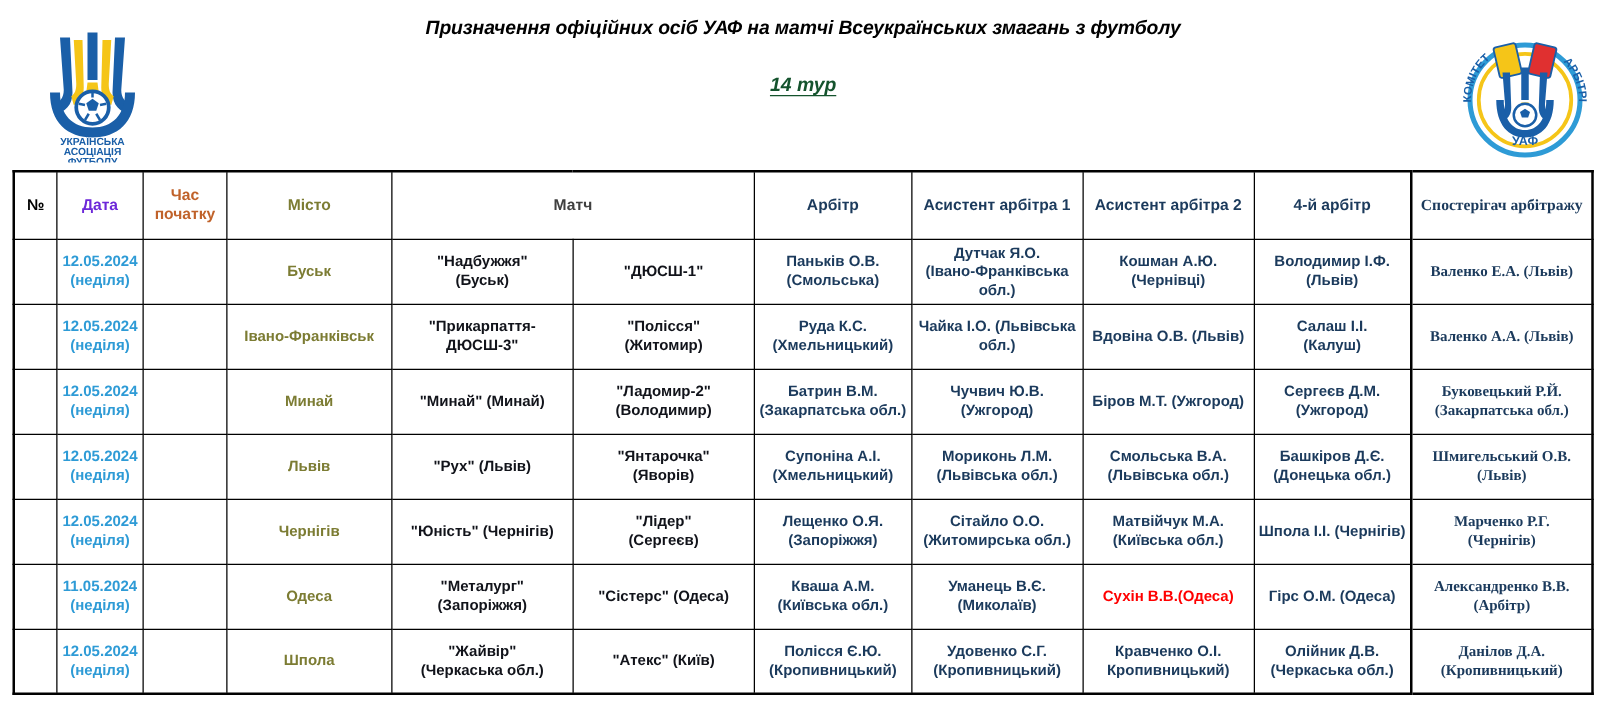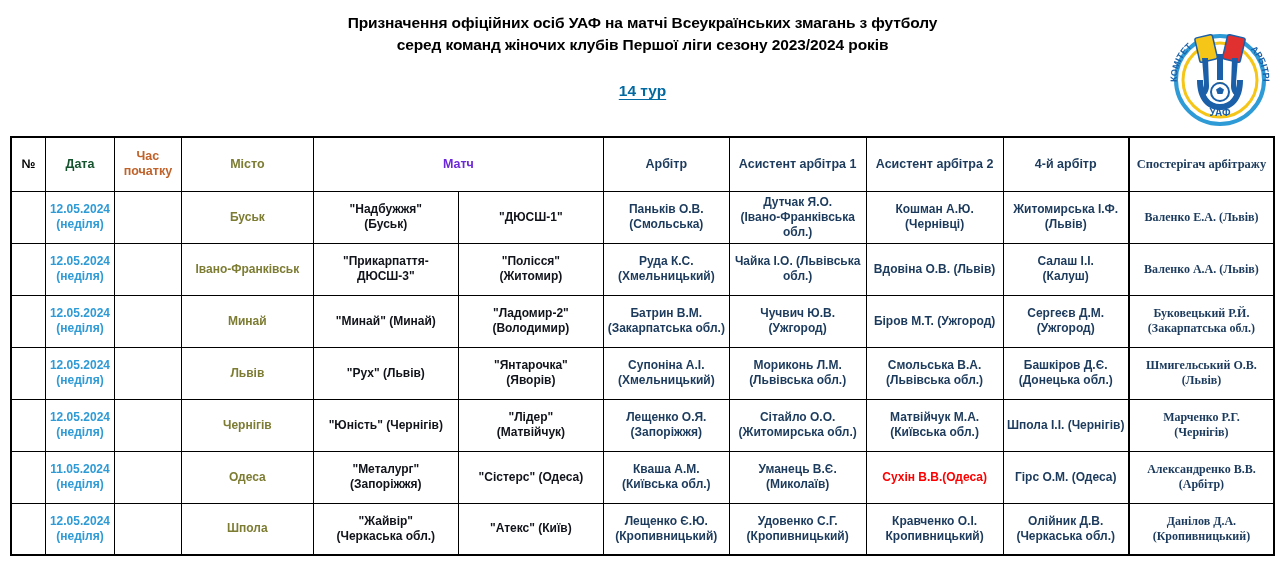--- a/index.html
+++ b/index.html
@@ -39,33 +39,34 @@
     top: 22px;
     width: 106px;
     height: 110px;
   }
   .title-block {
     position: absolute;
     left: 150px;
     right: 150px;
     top: 12px;
     text-align: center;
+    font-style: italic;
   }
   .title-line {
     font-size: 15.5px;
     font-weight: bold;
     color: #000000;
     line-height: 22px;
     letter-spacing: -0.1px;
   }
   .round-line {
     margin-top: 26px;
     font-size: 15.5px;
     font-weight: bold;
-    color: #0369a1;
+    color: #14532d;
     text-decoration: underline;
     text-underline-offset: 3px;
   }
 
   
   .table-wrap {
     padding: 0 10px;
     box-sizing: border-box;
     width: 1285px;
   }
@@ -102,48 +103,71 @@
   .c-time   { width: 66px; }
   .c-city   { width: 130px; }
   .c-team   { width: 143px; }
   .c-ref    { width: 124px; }
   .c-asst   { width: 135px; }
   .c-fourth { width: 124px; }
   .c-obs    { width: 143px; }
 
   
   .h-num  { color: #000000; }
-  .h-date { color: #14532d; }
+  .h-date { color: #6d28d9; }
   .h-time { color: #c0622a; margin-top: 43px; }
   .h-city { color: #7c7c33; margin-left: 16px; }
-  .h-match{ color: #6d28d9; }
+  .h-match{ color: #404040; }
   .h-off  { color: #1b3a5c; }
 
   
   .t-date   { color: #2e9bd6; }
   .t-city   { color: #7c7c33; }
   .t-team   { color: #11131a; }
   .t-off    { color: #1b3a5c; }
   .t-alert  { color: #ff0000; margin-top: 21px; }
 
   .thick-left { border-left: 2px solid #000 !important; font-family: Liberation Serif, serif; }
 
   .sub { display: block; }
 </style>
 </head>
 <body>
 
 <div class="page">
 
   <div class="header">
 
+    <div class="logo-left">
+      <svg viewBox="0 0 112 118" width="112" height="118" aria-hidden="true">
+        <g>
+
+          <path d="M30 18 L38 18 L40 62 C40 72 34 78 26 79 L24 72 C30 70 33 66 33 60 Z" fill="#1a5fa8"></path>
+          <path d="M82 18 L74 18 L72 62 C72 72 78 78 86 79 L88 72 C82 70 79 66 79 60 Z" fill="#1a5fa8"></path>
+
+          <path d="M41 20 L48 20 L49 58 C49 66 46 70 41 72 L39 65 C42 63 43 60 43 55 Z" fill="#f5c518"></path>
+          <path d="M71 20 L64 20 L63 58 C63 66 66 70 71 72 L73 65 C70 63 69 60 69 55 Z" fill="#f5c518"></path>
+
+          <path d="M52 14 L60 14 L60 52 L52 52 Z" fill="#1a5fa8"></path>
+          <path d="M52 54 L60 54 L62 70 L50 70 Z" fill="#f5c518"></path>
+
+          <path d="M22 62 C22 86 36 98 56 98 C76 98 90 86 90 62 L82 62 C82 80 72 90 56 90 C40 90 30 80 30 62 Z" fill="#1a5fa8"></path>
+
+          <circle cx="56" cy="74" r="13" fill="#ffffff" stroke="#1a5fa8" stroke-width="3"></circle>
+          <polygon points="56,67 61,70.5 59,76.5 53,76.5 51,70.5" fill="#1a5fa8"></polygon>
+          <path d="M56 62 L56 66 M45 71 L50 72 M67 71 L62 72 M50 84 L53 79 M62 84 L59 79" stroke="#1a5fa8" stroke-width="2" fill="none"></path>
+        </g>
+        <text x="56" y="104" text-anchor="middle" font-family="Liberation Sans, sans-serif" font-size="8.2" font-weight="bold" fill="#1a5fa8">УКРАЇНСЬКА</text>
+        <text x="56" y="112" text-anchor="middle" font-family="Liberation Sans, sans-serif" font-size="8.2" font-weight="bold" fill="#1a5fa8">АСОЦІАЦІЯ</text>
+        <text x="56" y="120" text-anchor="middle" font-family="Liberation Sans, sans-serif" font-size="8.2" font-weight="bold" fill="#1a5fa8">ФУТБОЛУ</text>
+      </svg>
+    </div>
 
     <div class="title-block">
       <div class="title-line">Призначення офіційних осіб УАФ на матчі Всеукраїнських змагань з футболу</div>
-      <div class="title-line">серед команд жіночих клубів Першої ліги сезону 2023/2024 років</div>
       <div class="round-line">14 тур</div>
     </div>
 
     <div class="logo-right">
       <svg viewBox="0 0 106 110" width="106" height="110" aria-hidden="true">
         <defs>
           <path id="arcL" d="M10 62 A43 43 0 0 1 24 26" fill="none"></path>
           <path id="arcR" d="M82 26 A43 43 0 0 1 96 62" fill="none"></path>
         </defs>
         <circle cx="53" cy="58" r="44" fill="#ffffff" stroke="#2e9bd6" stroke-width="4"></circle>
@@ -225,21 +249,21 @@
               <span class="sub">(Смольська)</span>
             </td>
             <td class="t-off">
               <span class="sub">Дутчак Я.О.</span>
               <span class="sub">(Івано-Франківська обл.)</span>
             </td>
             <td class="t-off">
               <span class="sub">Кошман А.Ю. (Чернівці)</span>
             </td>
             <td class="t-off">
-              <span class="sub">Житомирська І.Ф.</span>
+              <span class="sub">Володимир І.Ф.</span>
               <span class="sub">(Львів)</span>
             </td>
             <td class="t-off thick-left">
               <span class="sub">Валенко Е.А. (Львів)</span>
             </td>
           </tr>
           <tr>
             <td class=""></td>
             <td class="t-date">
               <span class="sub">12.05.2024</span>
@@ -358,21 +382,21 @@
             </td>
             <td class=""></td>
             <td class="t-city">
               <span class="sub">Чернігів</span>
             </td>
             <td class="t-team">
               <span class="sub">"Юність" (Чернігів)</span>
             </td>
             <td class="t-team">
               <span class="sub">"Лідер"</span>
-              <span class="sub">(Матвійчук)</span>
+              <span class="sub">(Сергеєв)</span>
             </td>
             <td class="t-off">
               <span class="sub">Лещенко О.Я.</span>
               <span class="sub">(Запоріжжя)</span>
             </td>
             <td class="t-off">
               <span class="sub">Сітайло О.О.</span>
               <span class="sub">(Житомирська обл.)</span>
             </td>
             <td class="t-off">
@@ -433,21 +457,21 @@
               <span class="sub">Шпола</span>
             </td>
             <td class="t-team">
               <span class="sub">"Жайвір"</span>
               <span class="sub">(Черкаська обл.)</span>
             </td>
             <td class="t-team">
               <span class="sub">"Атекс" (Київ)</span>
             </td>
             <td class="t-off">
-              <span class="sub">Лещенко Є.Ю.</span>
+              <span class="sub">Полісся Є.Ю.</span>
               <span class="sub">(Кропивницький)</span>
             </td>
             <td class="t-off">
               <span class="sub">Удовенко С.Г.</span>
               <span class="sub">(Кропивницький)</span>
             </td>
             <td class="t-off">
               <span class="sub">Кравченко О.І.</span>
               <span class="sub">Кропивницький)</span>
             </td>

